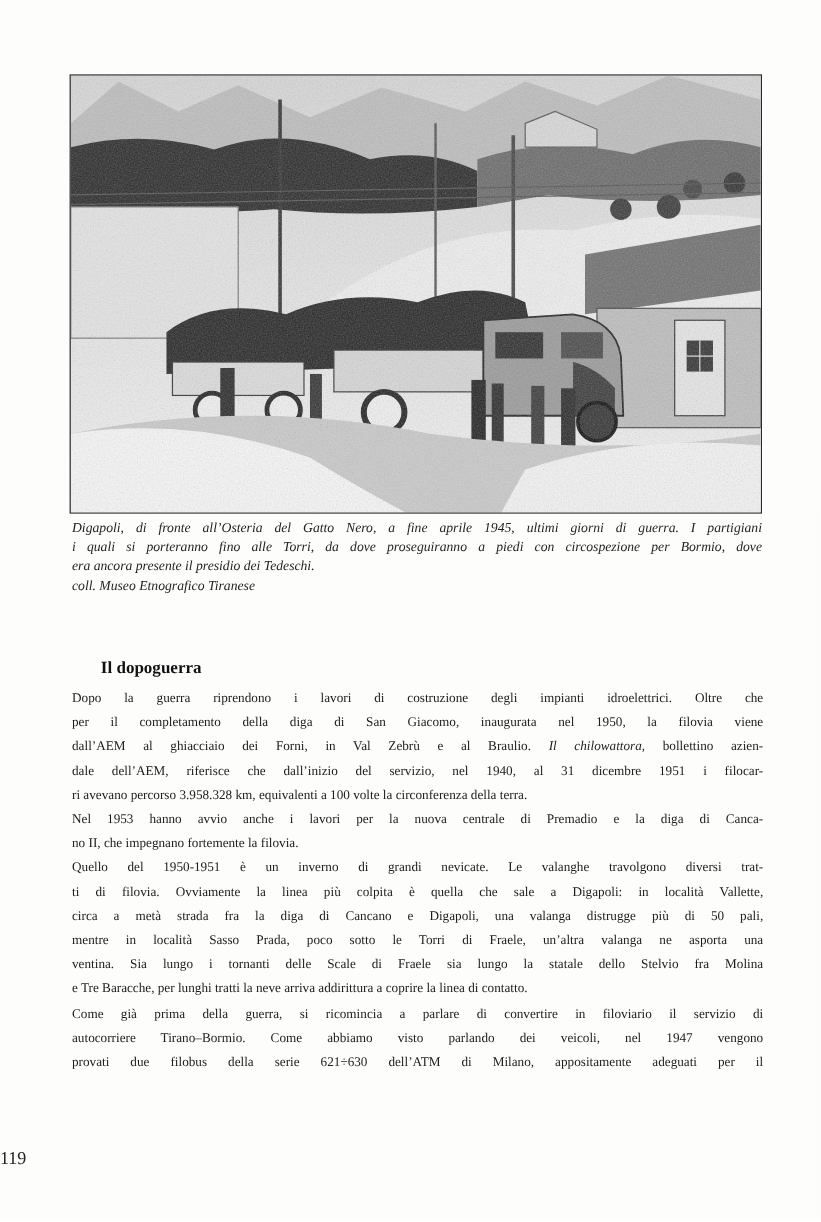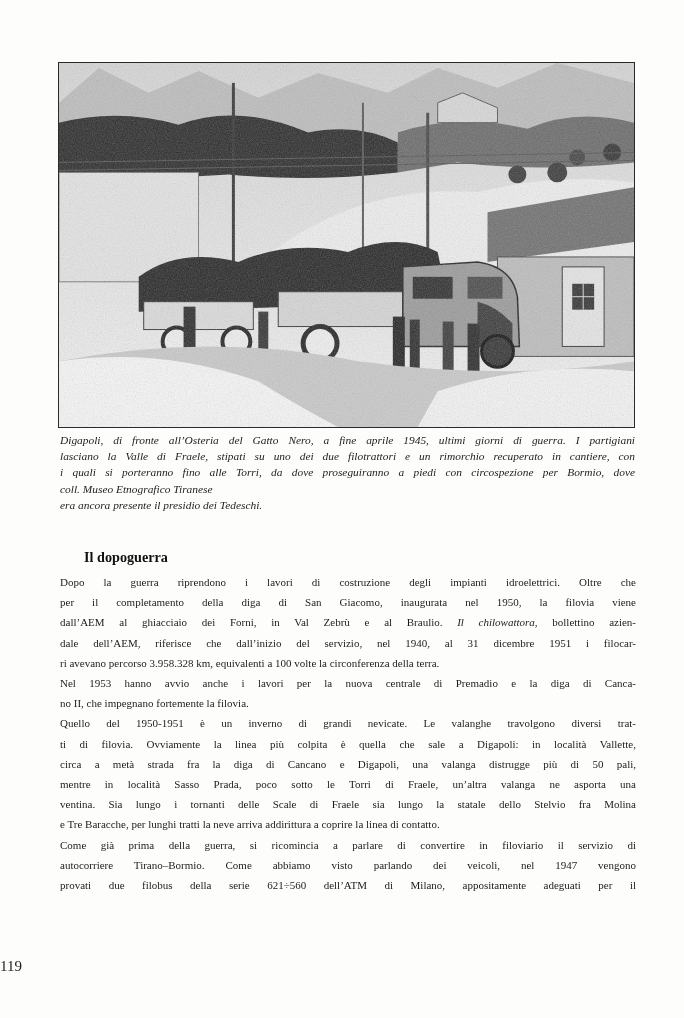--- a/index.html
+++ b/index.html
@@ -170,42 +170,41 @@
 
       <path d="M0 300 Q150 270 300 300 Q450 320 577 300 L577 366 L0 366 Z" fill="#c9c9c9"></path>
       <path d="M0 300 Q100 285 200 320 Q240 345 280 366 L0 366 Z" fill="#f7f7f7"></path>
       <path d="M380 330 Q470 300 577 310 L577 366 L360 366 Z" fill="#f4f4f4"></path>
       <rect x="0" y="0" width="577" height="366" filter="url(#grain)"></rect>
     </svg>
   </div>
 
   <div class="caption">
     <span class="line justify">Digapoli, di fronte all’Osteria del Gatto Nero, a fine aprile 1945, ultimi giorni di guerra. I partigiani</span>
-    <span class="line justify">lasciano la Valle di Fraele, stipati su uno dei due filotrattori e un rimorchio recuperato in cantiere, con</span>
     <span class="line justify">i quali si porteranno fino alle Torri, da dove proseguiranno a piedi con circospezione per Bormio, dove</span>
+    <span class="line">era ancora presente il presidio dei Tedeschi.</span>
     <span class="line">coll. Museo Etnografico Tiranese</span>
-    <span class="line">era ancora presente il presidio dei Tedeschi.</span>
   </div>
 
   <div class="heading">Il dopoguerra</div>
 
   <div class="body-text" id="body-text">
       <span class="ln j">Dopo la guerra riprendono i lavori di costruzione degli impianti idroelettrici. Oltre che</span>
       <span class="ln j">per il completamento della diga di San Giacomo, inaugurata nel 1950, la filovia viene</span>
       <span class="ln j"><span>dall’AEM al ghiacciaio dei Forni, in Val Zebrù e al Braulio. </span><em>Il chilowattora</em><span>, bollettino azien-</span></span>
       <span class="ln j">dale dell’AEM, riferisce che dall’inizio del servizio, nel 1940, al 31 dicembre 1951 i filocar-</span>
       <span class="ln">ri avevano percorso 3.958.328 km, equivalenti a 100 volte la circonferenza della terra.</span>
       <span class="ln j">Nel 1953 hanno avvio anche i lavori per la nuova centrale di Premadio e la diga di Canca-</span>
       <span class="ln">no II, che impegnano fortemente la filovia.</span>
       <span class="ln j">Quello del 1950-1951 è un inverno di grandi nevicate. Le valanghe travolgono diversi trat-</span>
       <span class="ln j">ti di filovia. Ovviamente la linea più colpita è quella che sale a Digapoli: in località Vallette,</span>
       <span class="ln j">circa a metà strada fra la diga di Cancano e Digapoli, una valanga distrugge più di 50 pali,</span>
       <span class="ln j">mentre in località Sasso Prada, poco sotto le Torri di Fraele, un’altra valanga ne asporta una</span>
       <span class="ln j">ventina. Sia lungo i tornanti delle Scale di Fraele sia lungo la statale dello Stelvio fra Molina</span>
       <span class="ln">e Tre Baracche, per lunghi tratti la neve arriva addirittura a coprire la linea di contatto.</span>
       <span class="ln j">Come già prima della guerra, si ricomincia a parlare di convertire in filoviario il servizio di</span>
       <span class="ln j">autocorriere Tirano–Bormio. Come abbiamo visto parlando dei veicoli, nel 1947 vengono</span>
-      <span class="ln j">provati due filobus della serie 621÷560 dell’ATM di Milano, appositamente adeguati per il</span>
+      <span class="ln j">provati due filobus della serie 621÷630 dell’ATM di Milano, appositamente adeguati per il</span>
     </div>
 
   <div class="page-number">119</div>
 
 </div>
 
 </body></html>

